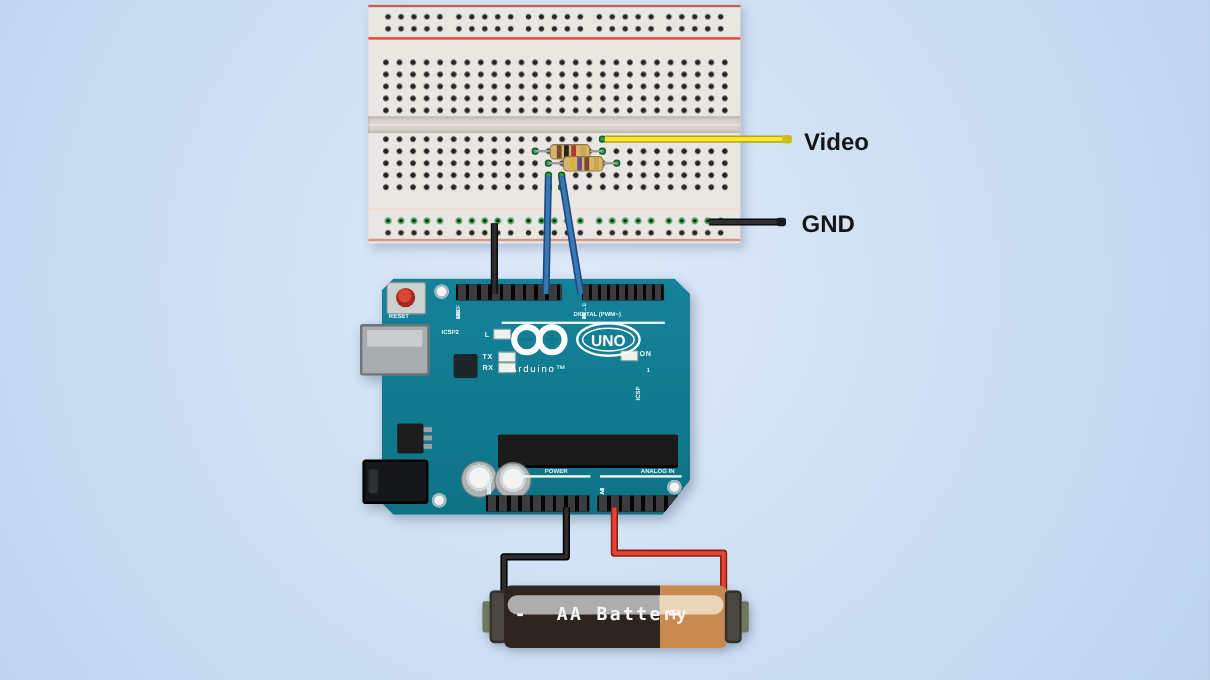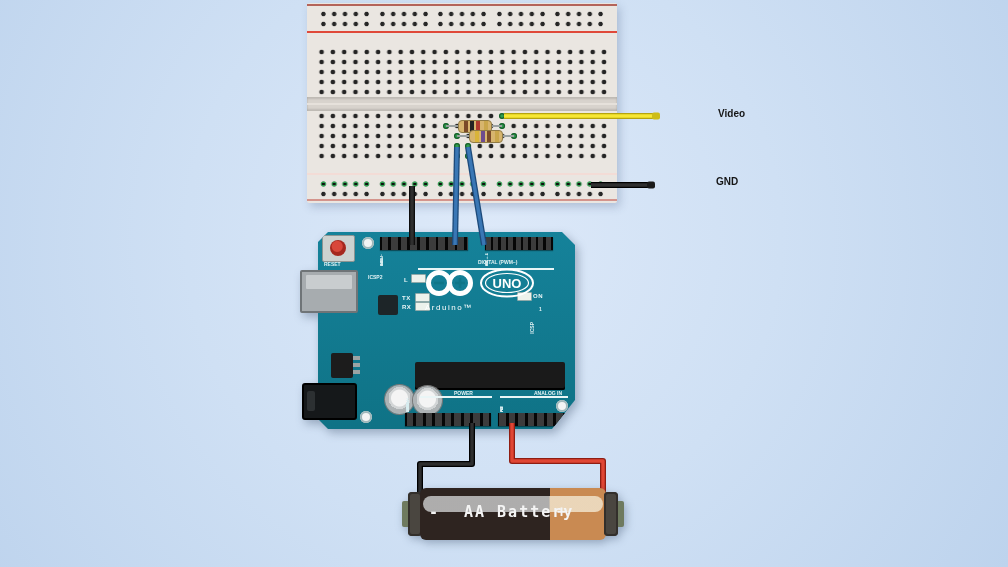--- a/index.html
+++ b/index.html
@@ -84,21 +84,21 @@
   .bat .nubL{left:0;top:14px;width:9px;height:26px;background:#6e7a5f;border-radius:2px;}
   .bat .nubR{left:213px;top:14px;width:9px;height:26px;background:#6e7a5f;border-radius:2px;}
   .bat .capL{left:6px;top:5px;width:14px;height:44px;background:#4a4640;border-radius:4px;box-shadow:inset 0 0 0 2px #332f2b;}
   .bat .capR{left:202px;top:5px;width:14px;height:44px;background:#4a4640;border-radius:4px;box-shadow:inset 0 0 0 2px #332f2b;}
   .bat .bodyD{left:18px;top:1px;width:130px;height:52px;background:#2e2420;border-radius:6px 0 0 6px;}
   .bat .bodyT{left:148px;top:1px;width:56px;height:52px;background:#c98a52;border-radius:0 6px 6px 0;}
   .bat .gloss{left:21px;top:9px;width:180px;height:16px;border-radius:8px;opacity:.9;
     background:linear-gradient(90deg,#bcbcbc 0 126px,#eedec4 127px 100%);}
   .bat .btxt{top:16px;color:#f4f4f4;font-family:"DejaVu Sans Mono",monospace;font-size:15px;font-weight:bold;letter-spacing:2px;}
   
-  .callout{position:absolute;z-index:6;font-size:10px;font-weight:bold;color:#151515;margin-left:48px;}
+  .callout{position:absolute;z-index:6;font-size:20px;font-weight:bold;color:#151515;}
 </style>
 </head>
 <body>
 
 <div class="stage">
 
   <div class="bb">
     <div class="line l-top"></div>
     <div class="line l-red"></div>
     <div class="line l-pink"></div>

